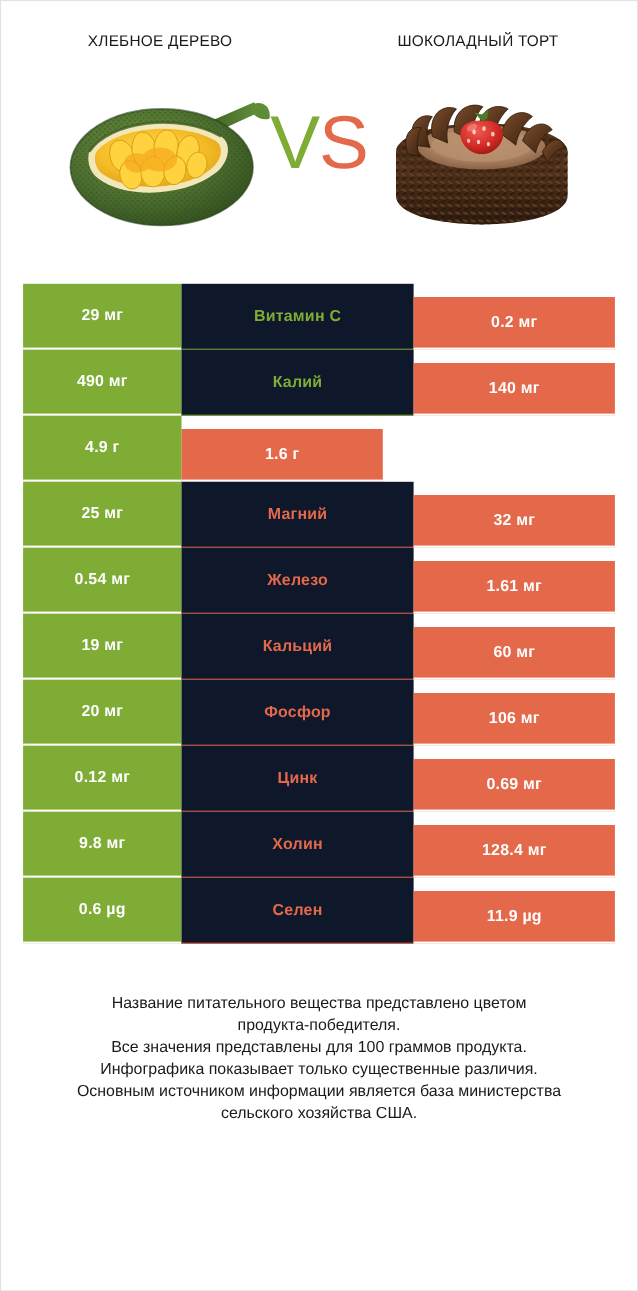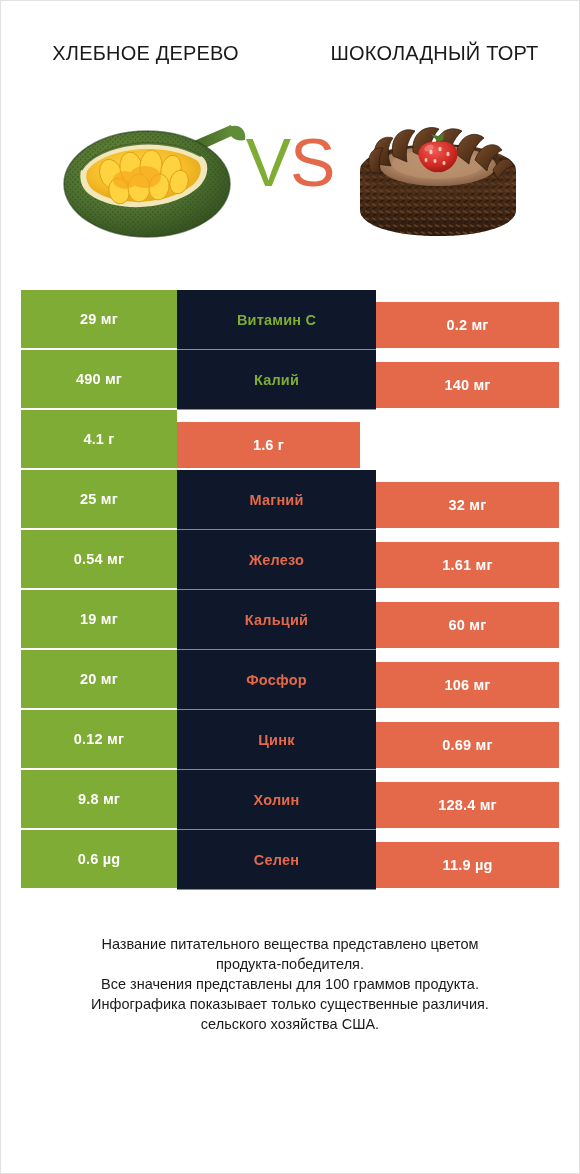--- a/index.html
+++ b/index.html
@@ -23,26 +23,26 @@
   
   .header {
     display: flex;
     padding-top: 22px;
   }
   .header-col {
     width: 50%;
     text-align: center;
   }
   .food-title {
-    font-size: 20px;
+    font-size: 14px;
     line-height: 29px;
     font-weight: 400;
     color: #1a1a1a;
     letter-spacing: 0.2px;
-    margin: 16px auto;
+    margin: 0 auto;
     max-width: 215px;
     text-transform: uppercase;
   }
 
   
   .hero {
     position: relative;
     height: 170px;
     margin-top: 14px;
   }
@@ -82,21 +82,21 @@
   .cell {
     display: flex;
     align-items: center;
     justify-content: center;
     font-size: 14.5px;
     font-weight: bold;
     letter-spacing: 0.2px;
     box-sizing: border-box;
   }
   .cell.left {
-    width: 156px;
+    width: 144px;
     background: #7FAC35;
     color: #ffffff;
     border-bottom: 2px solid #ffffff;
   }
   .cell.right {
     width: 183px;
     background: #E3694A;
     color: #ffffff;
     border-bottom: 2px solid #ffffff;
     margin-top: 12px;
@@ -261,21 +261,21 @@
         <div class="cell left">29 мг</div>
         <div class="cell mid green">Витамин С</div>
         <div class="cell right">0.2 мг</div>
       </div>
       <div class="row">
         <div class="cell left">490 мг</div>
         <div class="cell mid green">Калий</div>
         <div class="cell right">140 мг</div>
       </div>
       <div class="row">
-        <div class="cell left">4.1 г</div>
+        <div class="cell left">4.9 г</div>
         <div class="cell right">1.6 г</div>
       </div>
       <div class="row">
         <div class="cell left">25 мг</div>
         <div class="cell mid orange">Магний</div>
         <div class="cell right">32 мг</div>
       </div>
       <div class="row">
         <div class="cell left">0.54 мг</div>
         <div class="cell mid orange">Железо</div>
@@ -306,16 +306,17 @@
         <div class="cell mid orange">Селен</div>
         <div class="cell right">11.9 µg</div>
       </div>
     </div>
 
   <div class="footer">
       <p>Название питательного вещества представлено цветом</p>
       <p>продукта-победителя.</p>
       <p>Все значения представлены для 100 граммов продукта.</p>
       <p>Инфографика показывает только существенные различия.</p>
+      <p>Основным источником информации является база министерства</p>
       <p>сельского хозяйства США.</p>
     </div>
 
 </div>
 
 </body></html>

